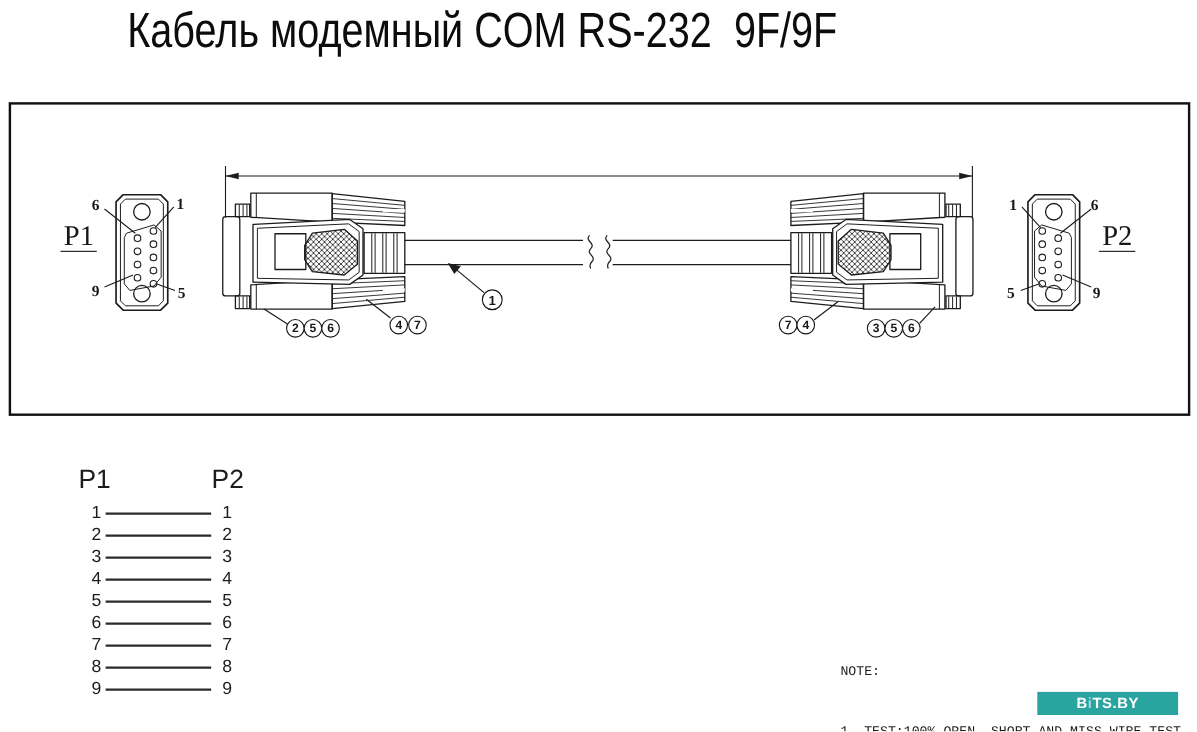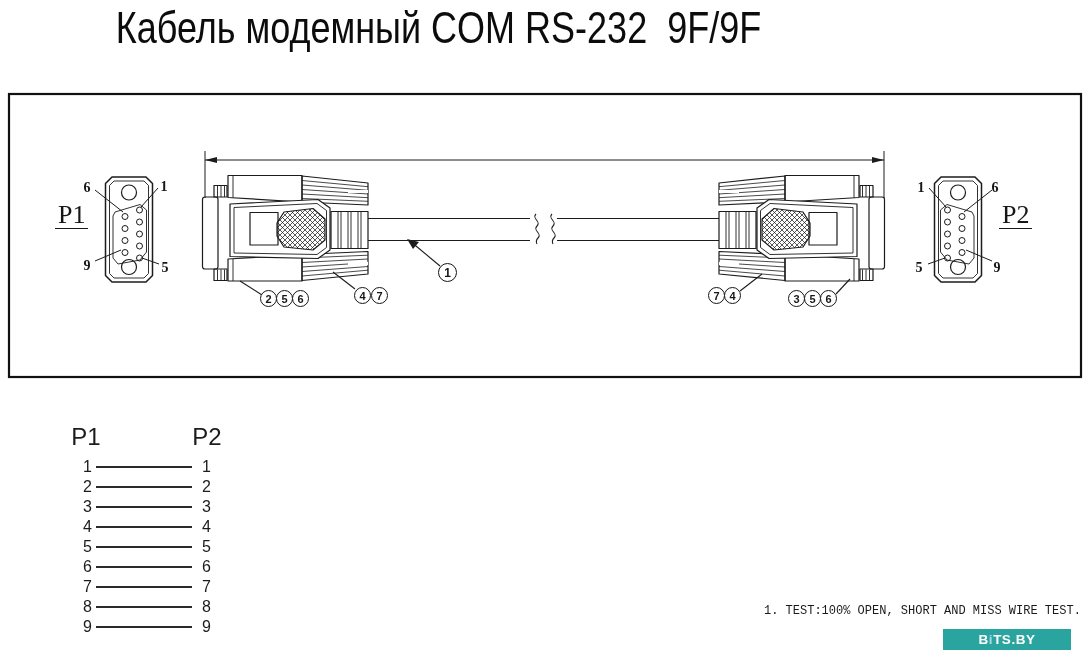--- a/index.html
+++ b/index.html
@@ -169,20 +169,21 @@
   <div class="po-num left" style="left:70px;top:558px;">6</div>
   <div class="po-num right" style="left:202px;top:558px;">6</div>
   <div class="po-num left" style="left:70px;top:578px;">7</div>
   <div class="po-num right" style="left:202px;top:578px;">7</div>
   <div class="po-num left" style="left:70px;top:598px;">8</div>
   <div class="po-num right" style="left:202px;top:598px;">8</div>
   <div class="po-num left" style="left:70px;top:618px;">9</div>
   <div class="po-num right" style="left:202px;top:618px;">9</div>
 
   <div class="note">
+    <div>NOTE:</div>
     <div>1. TEST:100% OPEN, SHORT AND MISS WIRE TEST.</div>
     
     
     
   </div>
 
   <div class="watermark" style="background: rgb(42, 164, 159); color: rgb(255, 255, 255);">
     <span>B</span>
       <span style="color: rgb(165, 217, 238);">i</span>
       <span>TS.BY</span>

